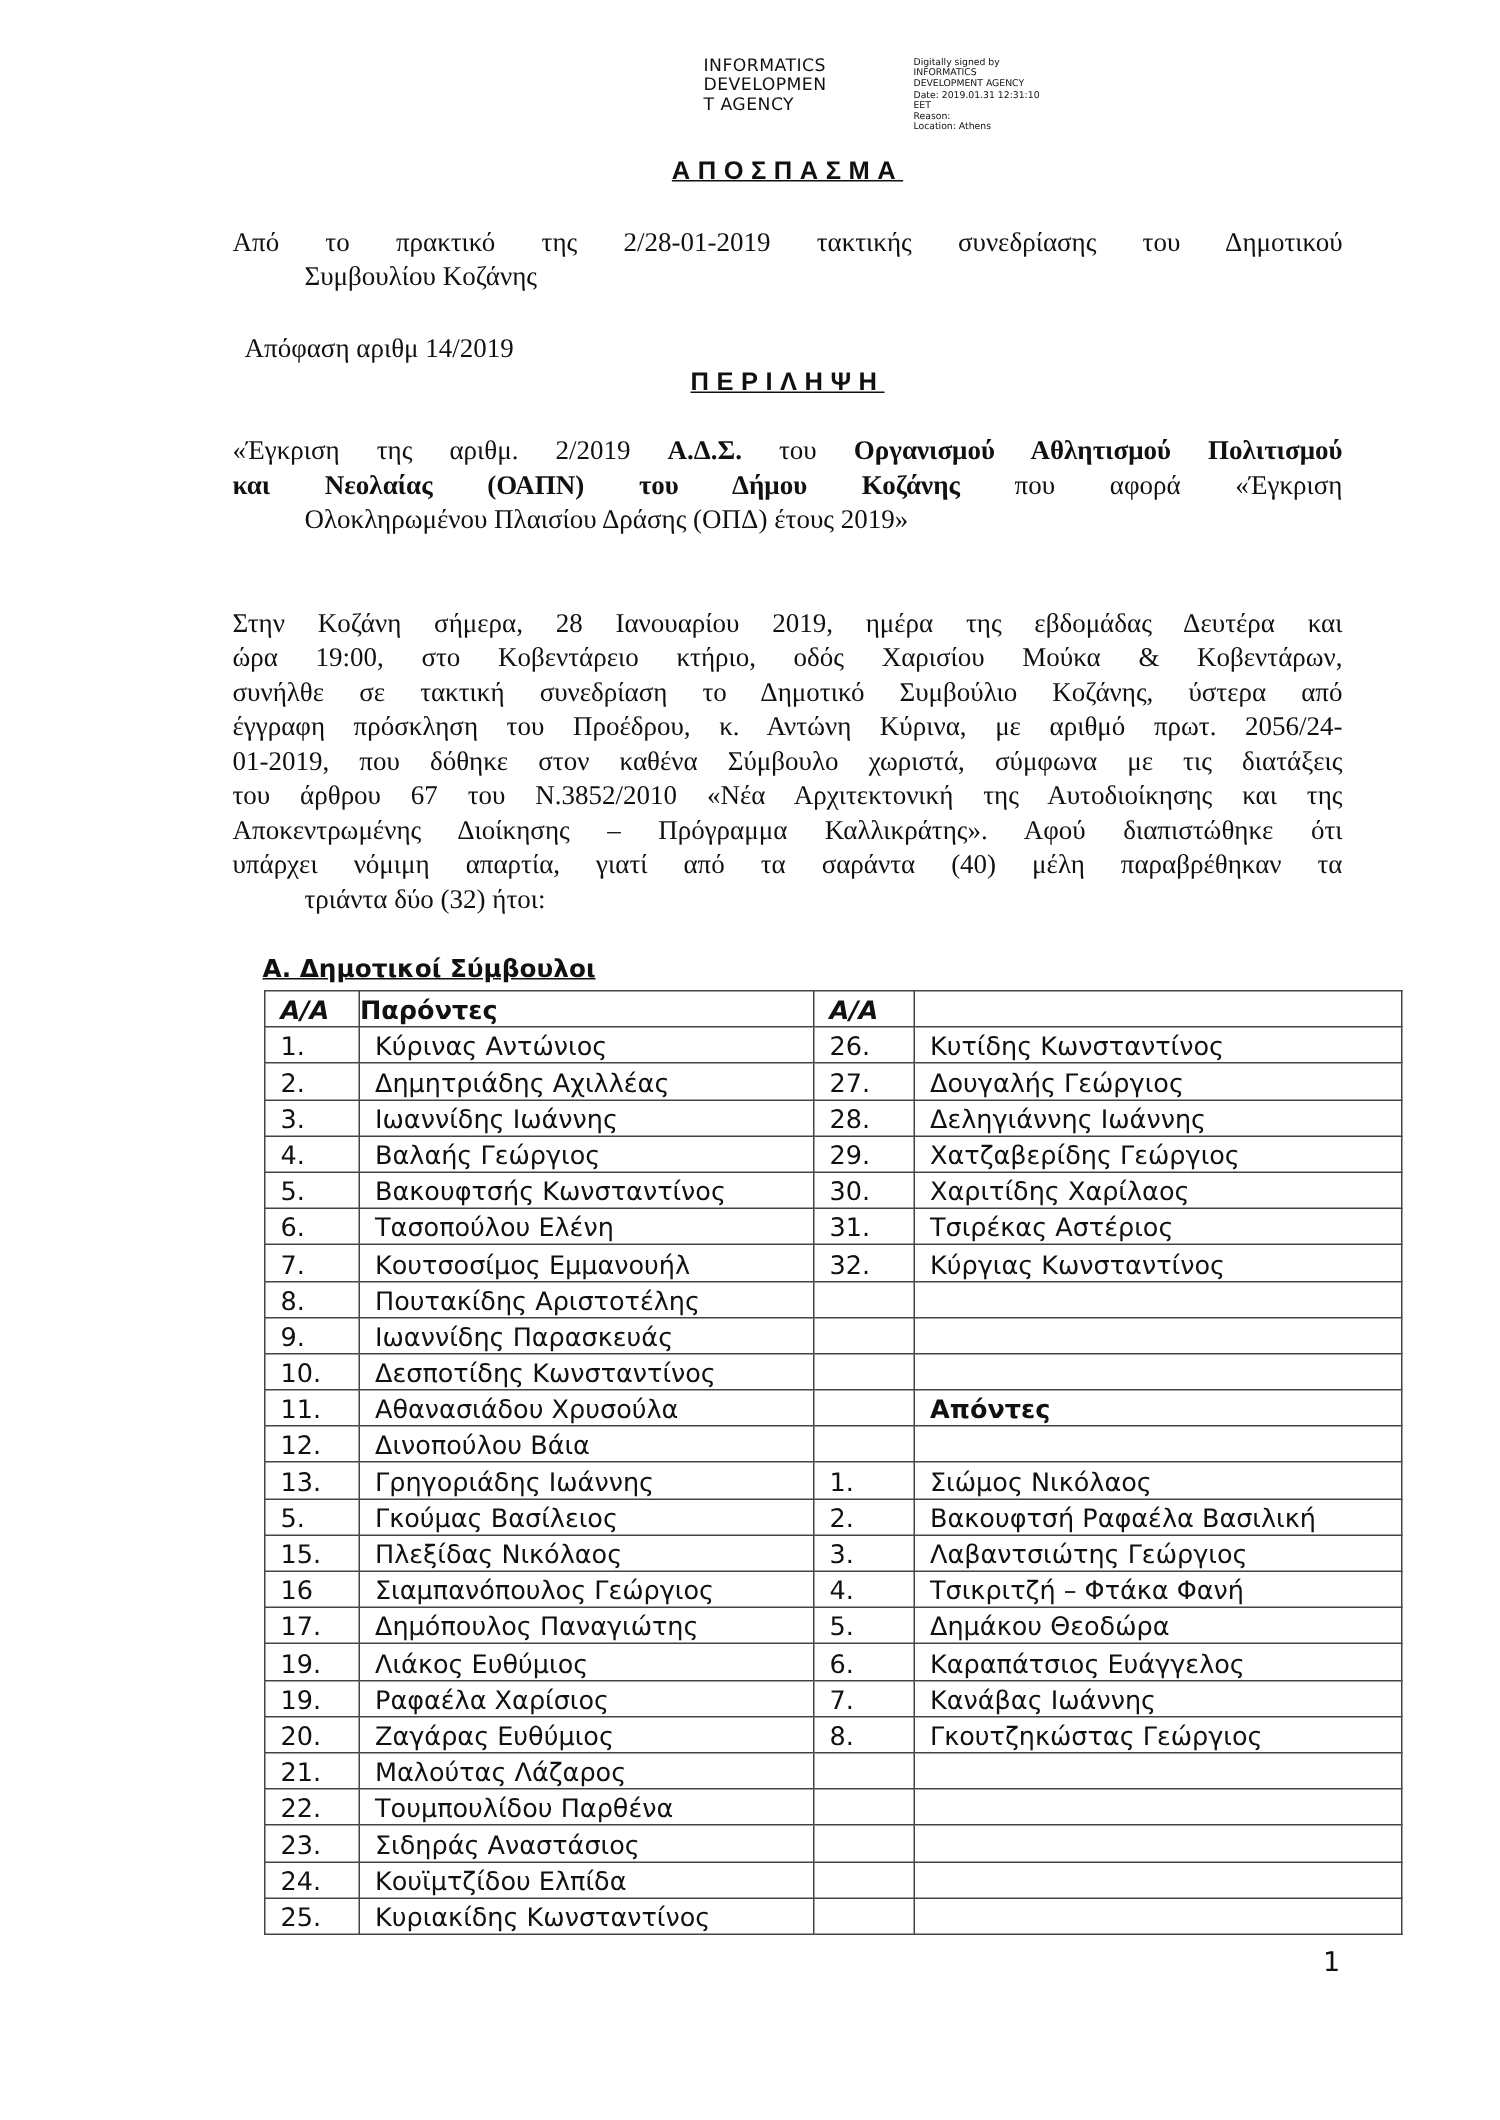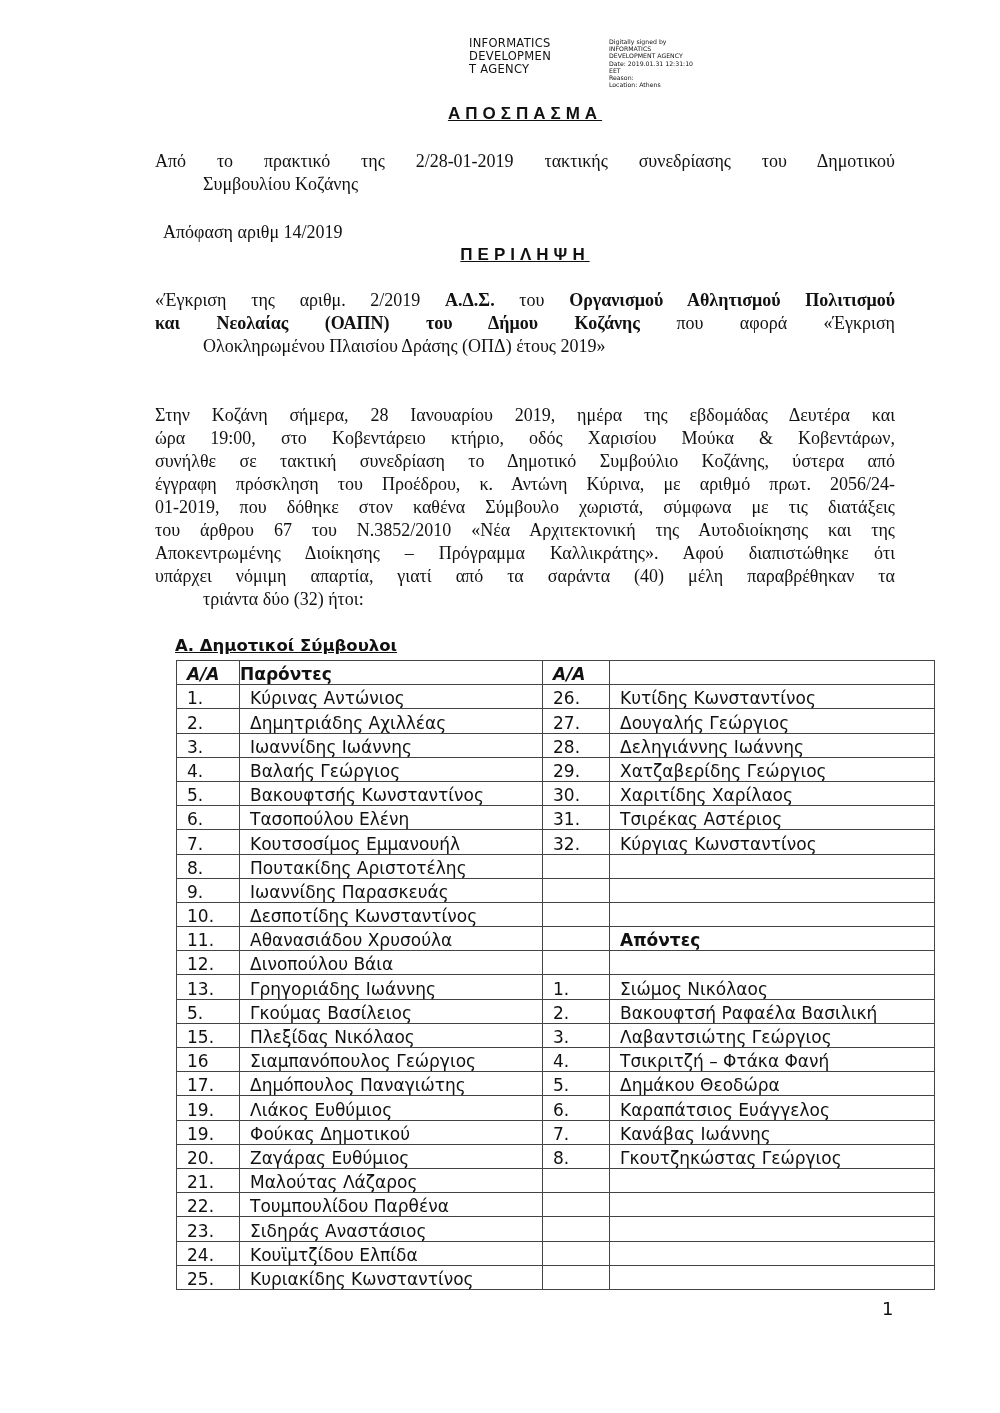--- a/index.html
+++ b/index.html
@@ -185,21 +185,21 @@
         <td class="c4">Δημάκου Θεοδώρα</td>
       </tr>
       <tr>
         <td class="c1">19.</td>
         <td class="c2">Λιάκος Ευθύμιος</td>
         <td class="c3">6.</td>
         <td class="c4">Καραπάτσιος Ευάγγελος</td>
       </tr>
       <tr>
         <td class="c1">19.</td>
-        <td class="c2">Φούκας Δημοτικού</td>
+        <td class="c2">Ραφαέλα Χαρίσιος</td>
         <td class="c3">7.</td>
         <td class="c4">Κανάβας Ιωάννης</td>
       </tr>
       <tr>
         <td class="c1">20.</td>
         <td class="c2">Ζαγάρας Ευθύμιος</td>
         <td class="c3">8.</td>
         <td class="c4">Γκουτζηκώστας Γεώργιος</td>
       </tr>
       <tr>

